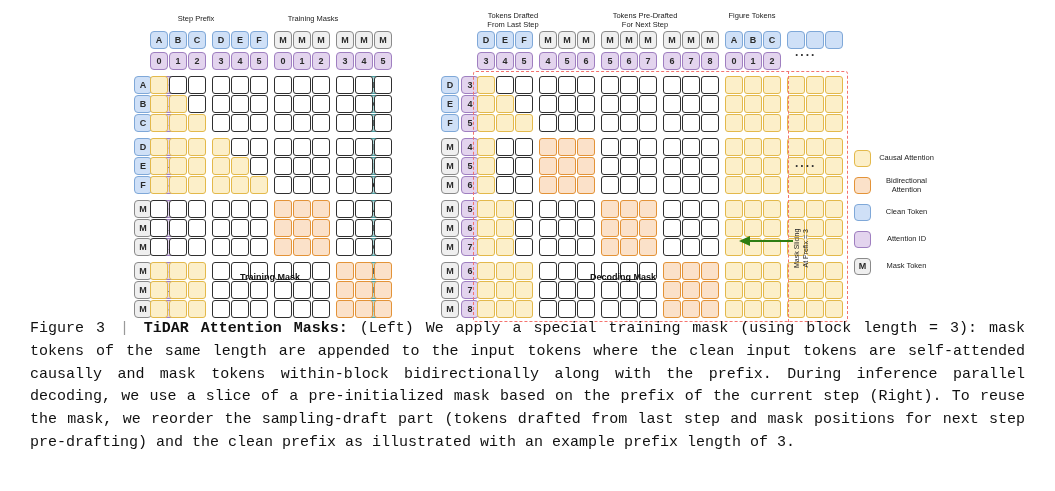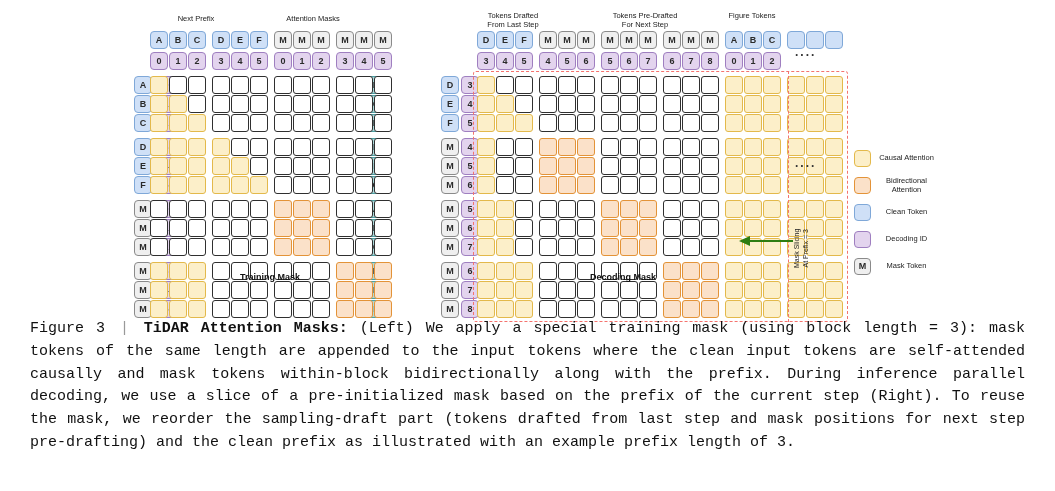--- a/index.html
+++ b/index.html
@@ -69,22 +69,22 @@
   }
   .caption b{font-weight:700;}
   .arrow-wrap{position:absolute;}
 </style>
 </head>
 <body>
 
 <div class="figure-area">
 
   <div id="left-group-headers" style="position: absolute; left: 0px; top: 0px;">
-      <div class="collabel" style="left: 156px; top: 14px; width: 80px;">Next Prefix</div>
-      <div class="collabel" style="left: 273px; top: 14px; width: 80px;">Attention Masks</div>
+      <div class="collabel" style="left: 156px; top: 14px; width: 80px;">Step Prefix</div>
+      <div class="collabel" style="left: 273px; top: 14px; width: 80px;">Training Masks</div>
     </div>
   <div id="left-col-tokens" class="chiprow" style="left: 150px; top: 31px;">
       <div class="chip clean" style="margin-right: 1px;">A</div>
       <div class="chip clean" style="margin-right: 1px;">B</div>
       <div class="chip clean" style="margin-right: 1px;">C</div>
       <div class="gap" style="width: 5px;"></div>
       <div class="chip clean" style="margin-right: 1px;">D</div>
       <div class="chip clean" style="margin-right: 1px;">E</div>
       <div class="chip clean" style="margin-right: 1px;">F</div>
       <div class="gap" style="width: 5px;"></div>
@@ -790,21 +790,21 @@
       <div class="legend-row">
         <div class="legend-sw sw-bidir"></div>
         <div class="legend-txt">Bidirectional<br>Attention</div>
       </div>
       <div class="legend-row">
         <div class="legend-sw sw-clean"></div>
         <div class="legend-txt">Clean Token</div>
       </div>
       <div class="legend-row">
         <div class="legend-sw sw-pos"></div>
-        <div class="legend-txt">Decoding ID</div>
+        <div class="legend-txt">Attention ID</div>
       </div>
       <div class="legend-row">
         <div class="legend-sw sw-mask">M</div>
         <div class="legend-txt">Mask Token</div>
       </div>
     </div>
 </div>
 
 <div class="caption">
   <span>Figure 3</span>

